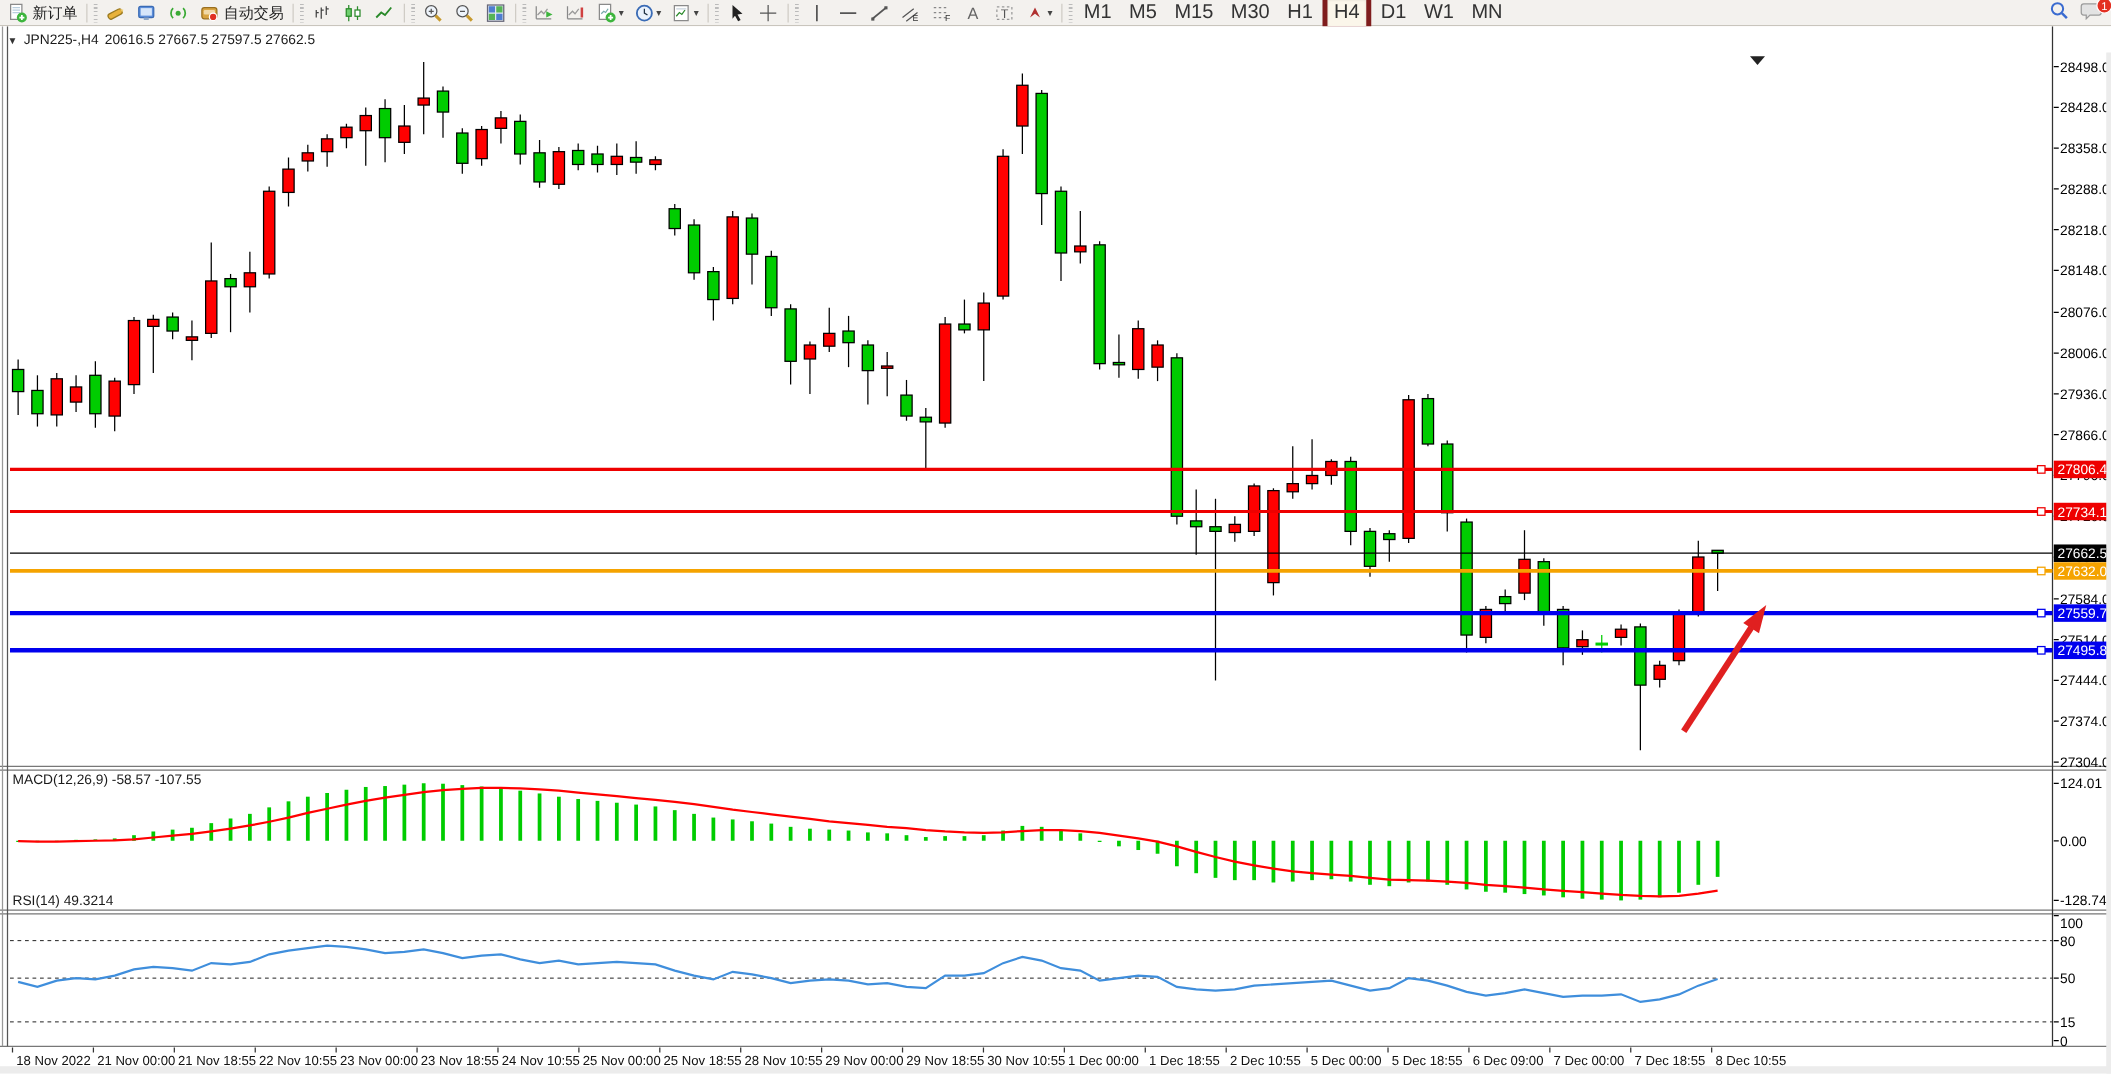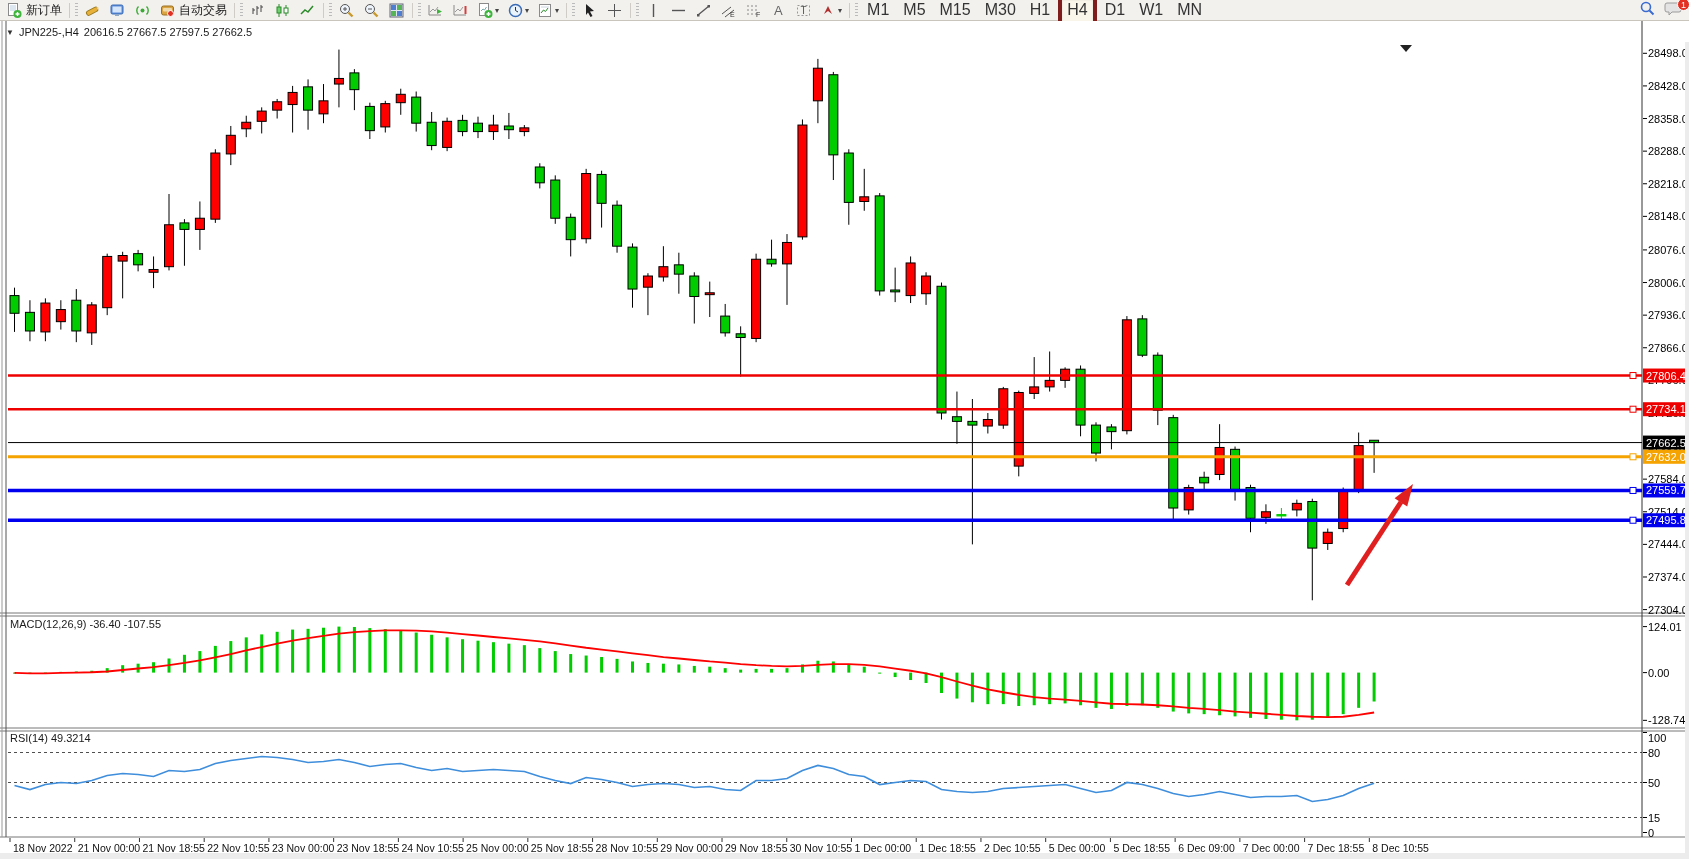--- a/index.html
+++ b/index.html
@@ -249,22 +249,22 @@
       <span id="chat-badge">1</span>
     </span>
   </div>
 
   <div id="chart-region">
     <div class="pane-header" id="main-title">
       <span id="oct-arrow">▼</span>
       <span>JPN225-,H4</span>
       <span>20616.5 27667.5 27597.5 27662.5</span>
     </div>
-    <div class="pane-header" id="macd-title" style="left:10px;top:597px;">MACD(12,26,9) -36.40 -107.55</div>
-    <div class="pane-header" id="rsi-title" style="left:10px;top:711px;text-align:right;">RSI(14) 49.3214</div>
+    <div class="pane-header" id="macd-title" style="left:10px;top:597px;">MACD(12,26,9) -58.57 -107.55</div>
+    <div class="pane-header" id="rsi-title" style="left:10px;top:694px;text-align:right;">RSI(14) 49.3214</div>
     <svg id="chart-svg" width="1689" height="838">
         <line x1="0" y1="592" x2="1689" y2="592" stroke="#777777"></line>
         <line x1="0" y1="595" x2="1689" y2="595" stroke="#777777"></line>
         <line x1="0" y1="707" x2="1689" y2="707" stroke="#777777"></line>
         <line x1="0" y1="710" x2="1689" y2="710" stroke="#777777"></line>
         <line x1="0" y1="816" x2="1689" y2="816" stroke="#777777"></line>
         <line x1="1642" y1="0" x2="1642" y2="816" stroke="#333"></line>
         <line x1="2" y1="0" x2="2" y2="816" stroke="#999"></line>
         <line x1="6" y1="0" x2="6" y2="816" stroke="#555"></line>
         <line x1="1643" y1="32.3" x2="1647" y2="32.3" stroke="#000"></line>

